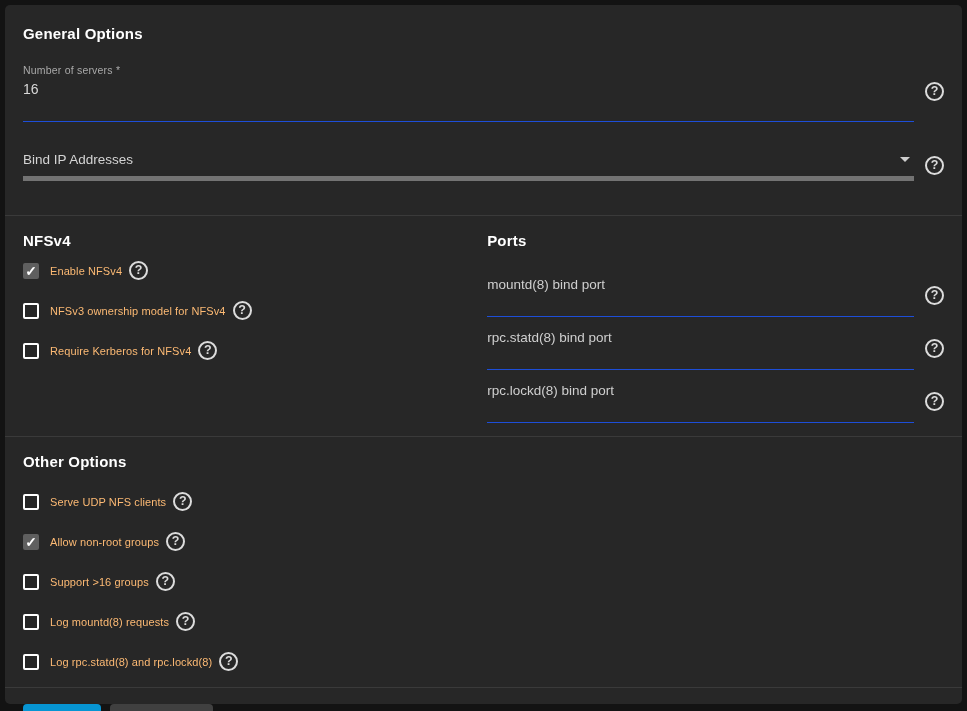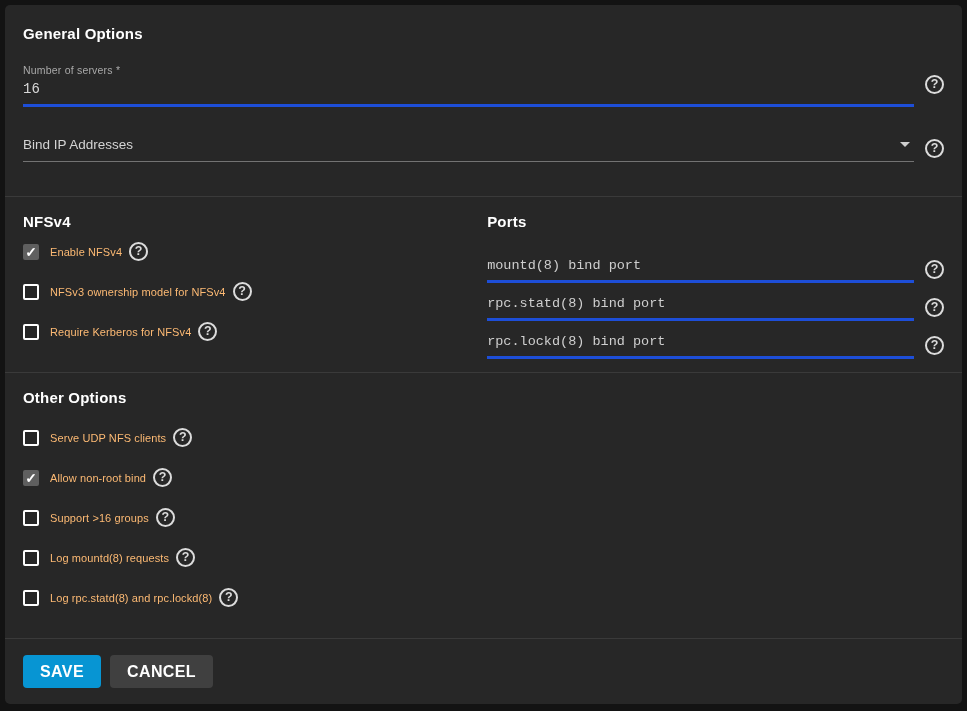--- a/index.html
+++ b/index.html
@@ -38,35 +38,35 @@
     font-size: 10.5px;
     color: #a9a9a9;
     margin-bottom: 5px;
     letter-spacing: 0.2px;
   }
   .field-input {
     display: block;
     width: 100%;
     background: transparent;
     border: none;
-    border-bottom: 3px solid #1d4ed8;
+    border-bottom: 1px solid #1d4ed8;
     color: #d8d8d8;
-    font-family: Liberation Mono, monospace;
+    font-family: Liberation Sans, sans-serif;
     font-size: 14px;
-    padding: 0 0 7px 0;
+    padding: 0 0 24px 0;
     outline: none;
   }
   .field-input::placeholder { color: #cfcfcf; opacity: 1; }
 
   .select-row { margin-top: 30px; }
   .select-field {
     display: flex;
     align-items: center;
     justify-content: space-between;
-    border-bottom: 1px solid #737373;
+    border-bottom: 5px solid #737373;
     padding: 0 4px 9px 0;
     cursor: pointer;
   }
   .select-value { color: #d4d4d4; font-size: 13.5px; }
   .dd-arrow {
     width: 0; height: 0;
     border-left: 5px solid transparent;
     border-right: 5px solid transparent;
     border-top: 5px solid #cfcfcf;
     display: inline-block;
@@ -242,21 +242,21 @@
     <label class="cb-row">
       <span class="cb"></span>
       <span class="cb-label">Serve UDP NFS clients</span>
       <span class="help">?</span>
     </label>
 
     <label class="cb-row">
       <span class="cb checked">
           <span class="check">✓</span>
         </span>
-      <span class="cb-label">Allow non-root bind</span>
+      <span class="cb-label">Allow non-root groups</span>
       <span class="help">?</span>
     </label>
 
     <label class="cb-row">
       <span class="cb"></span>
       <span class="cb-label">Support &gt;16 groups</span>
       <span class="help">?</span>
     </label>
 
     <label class="cb-row">

